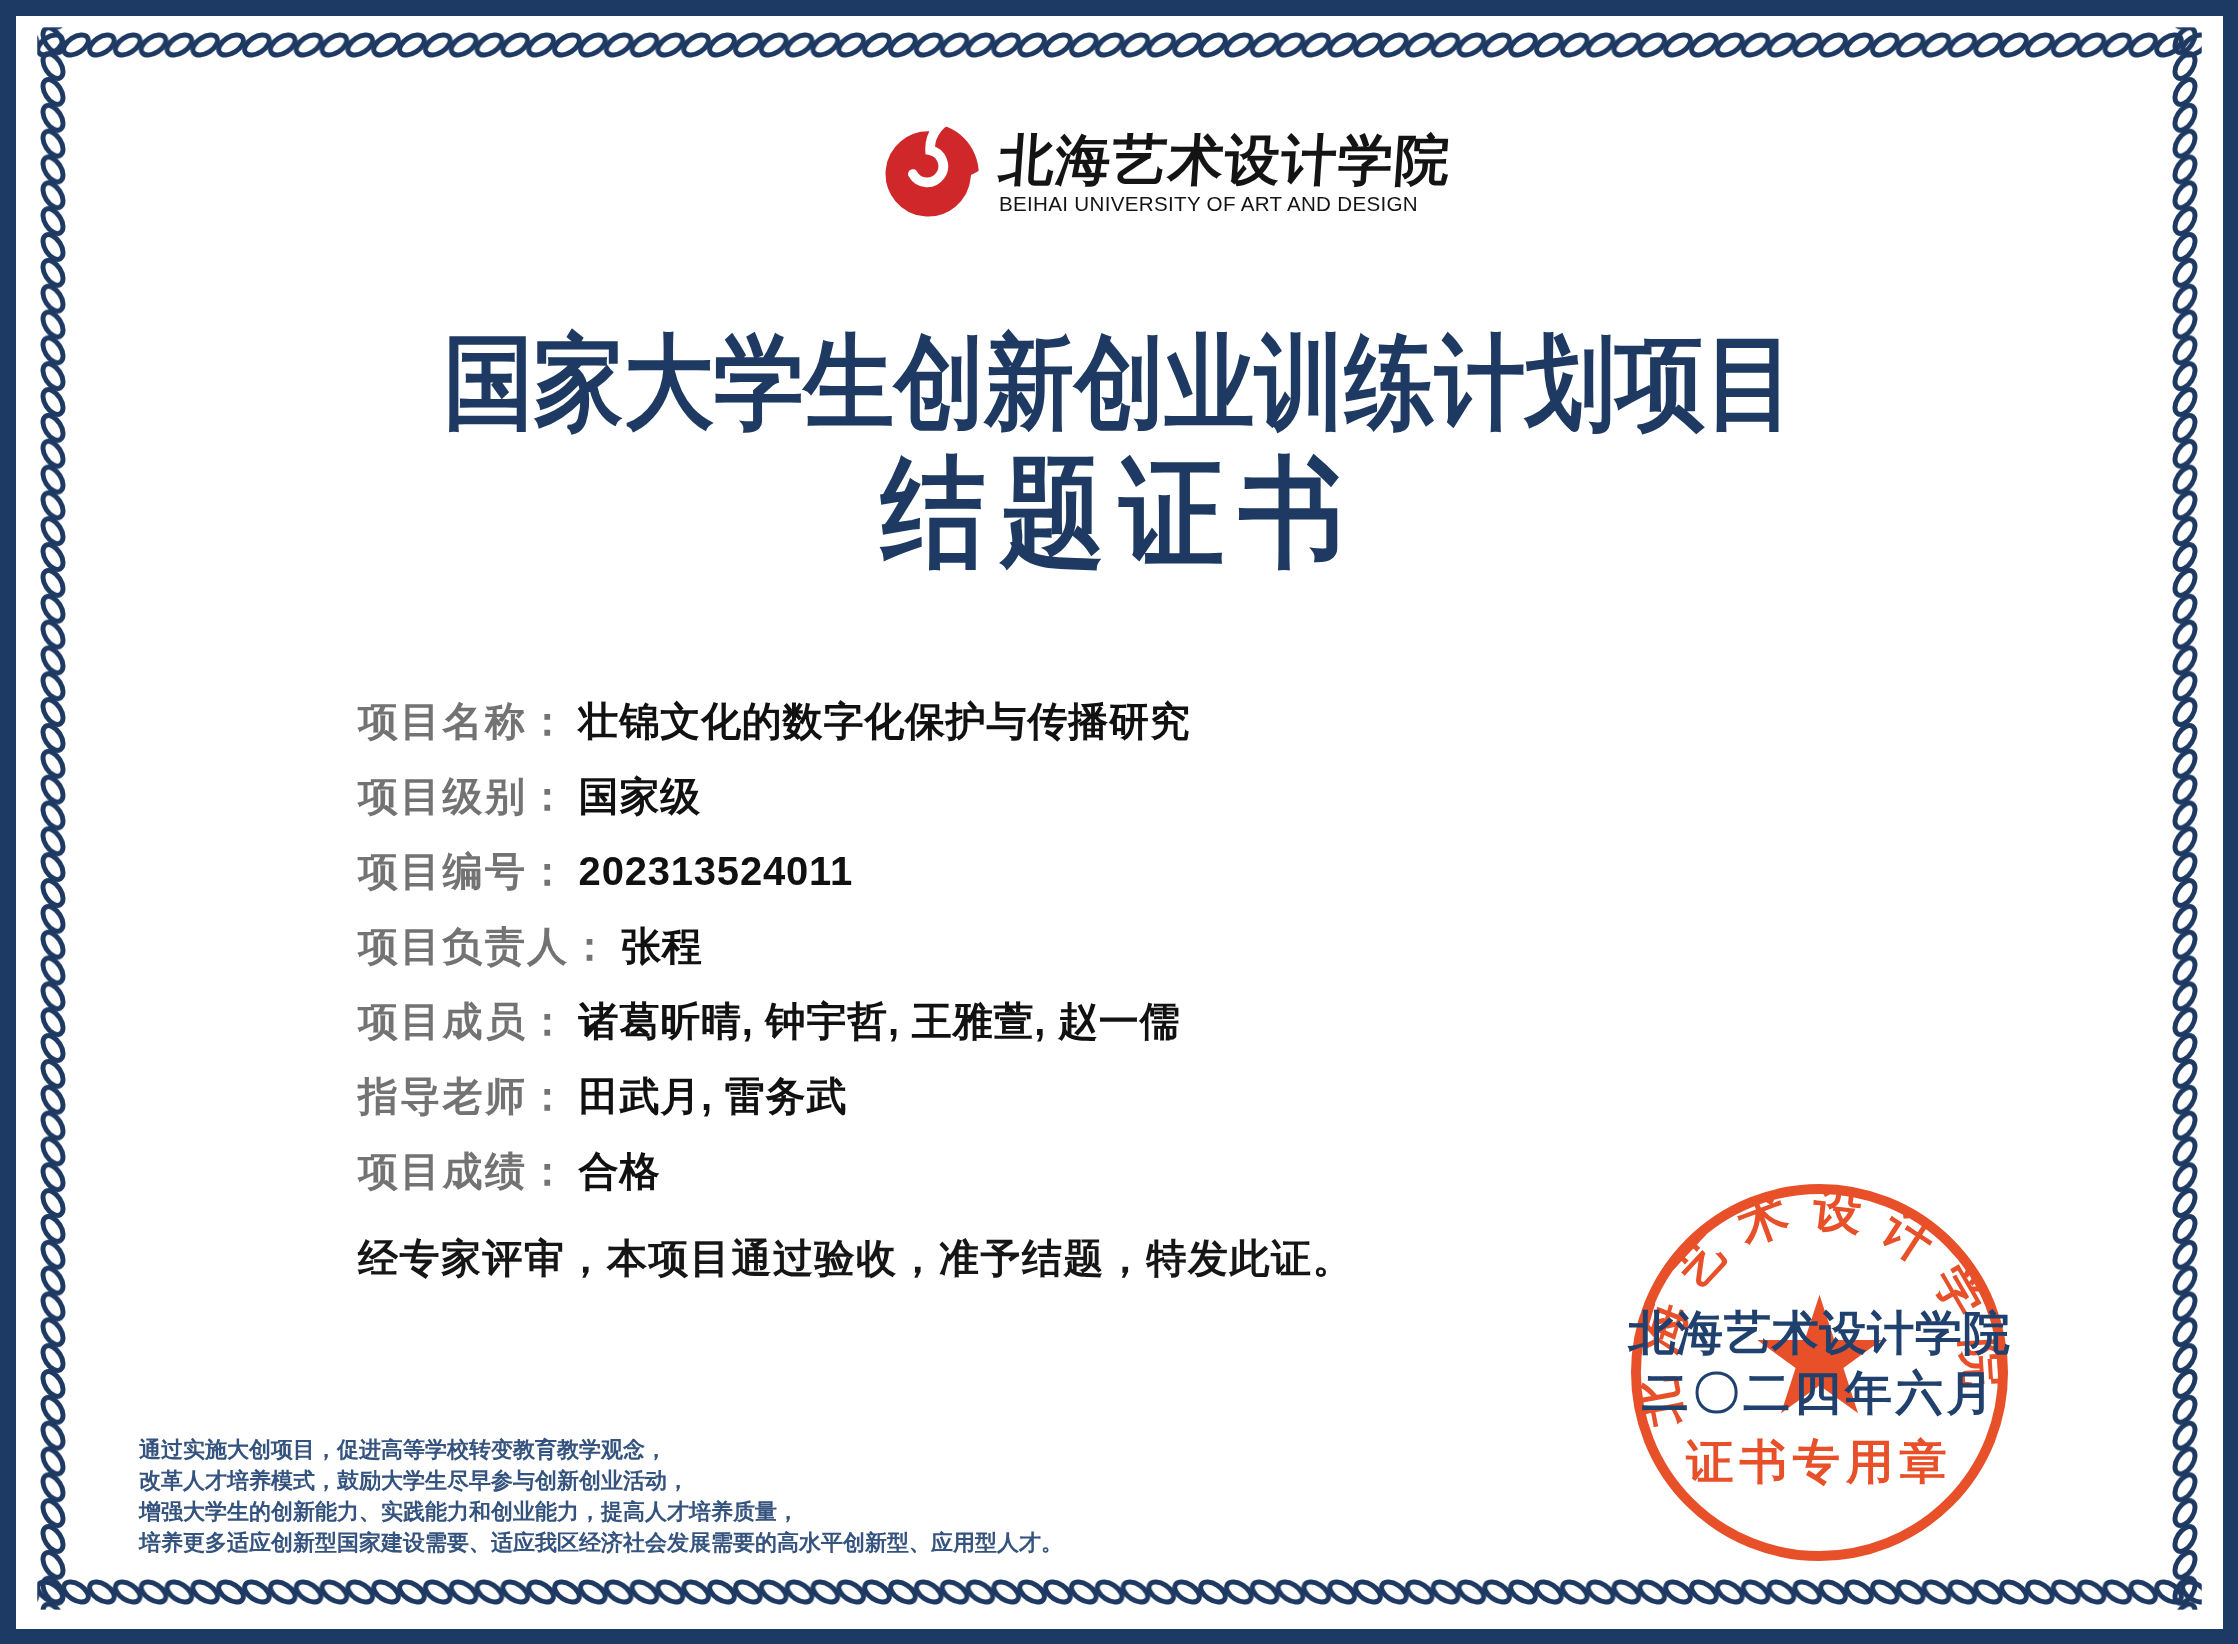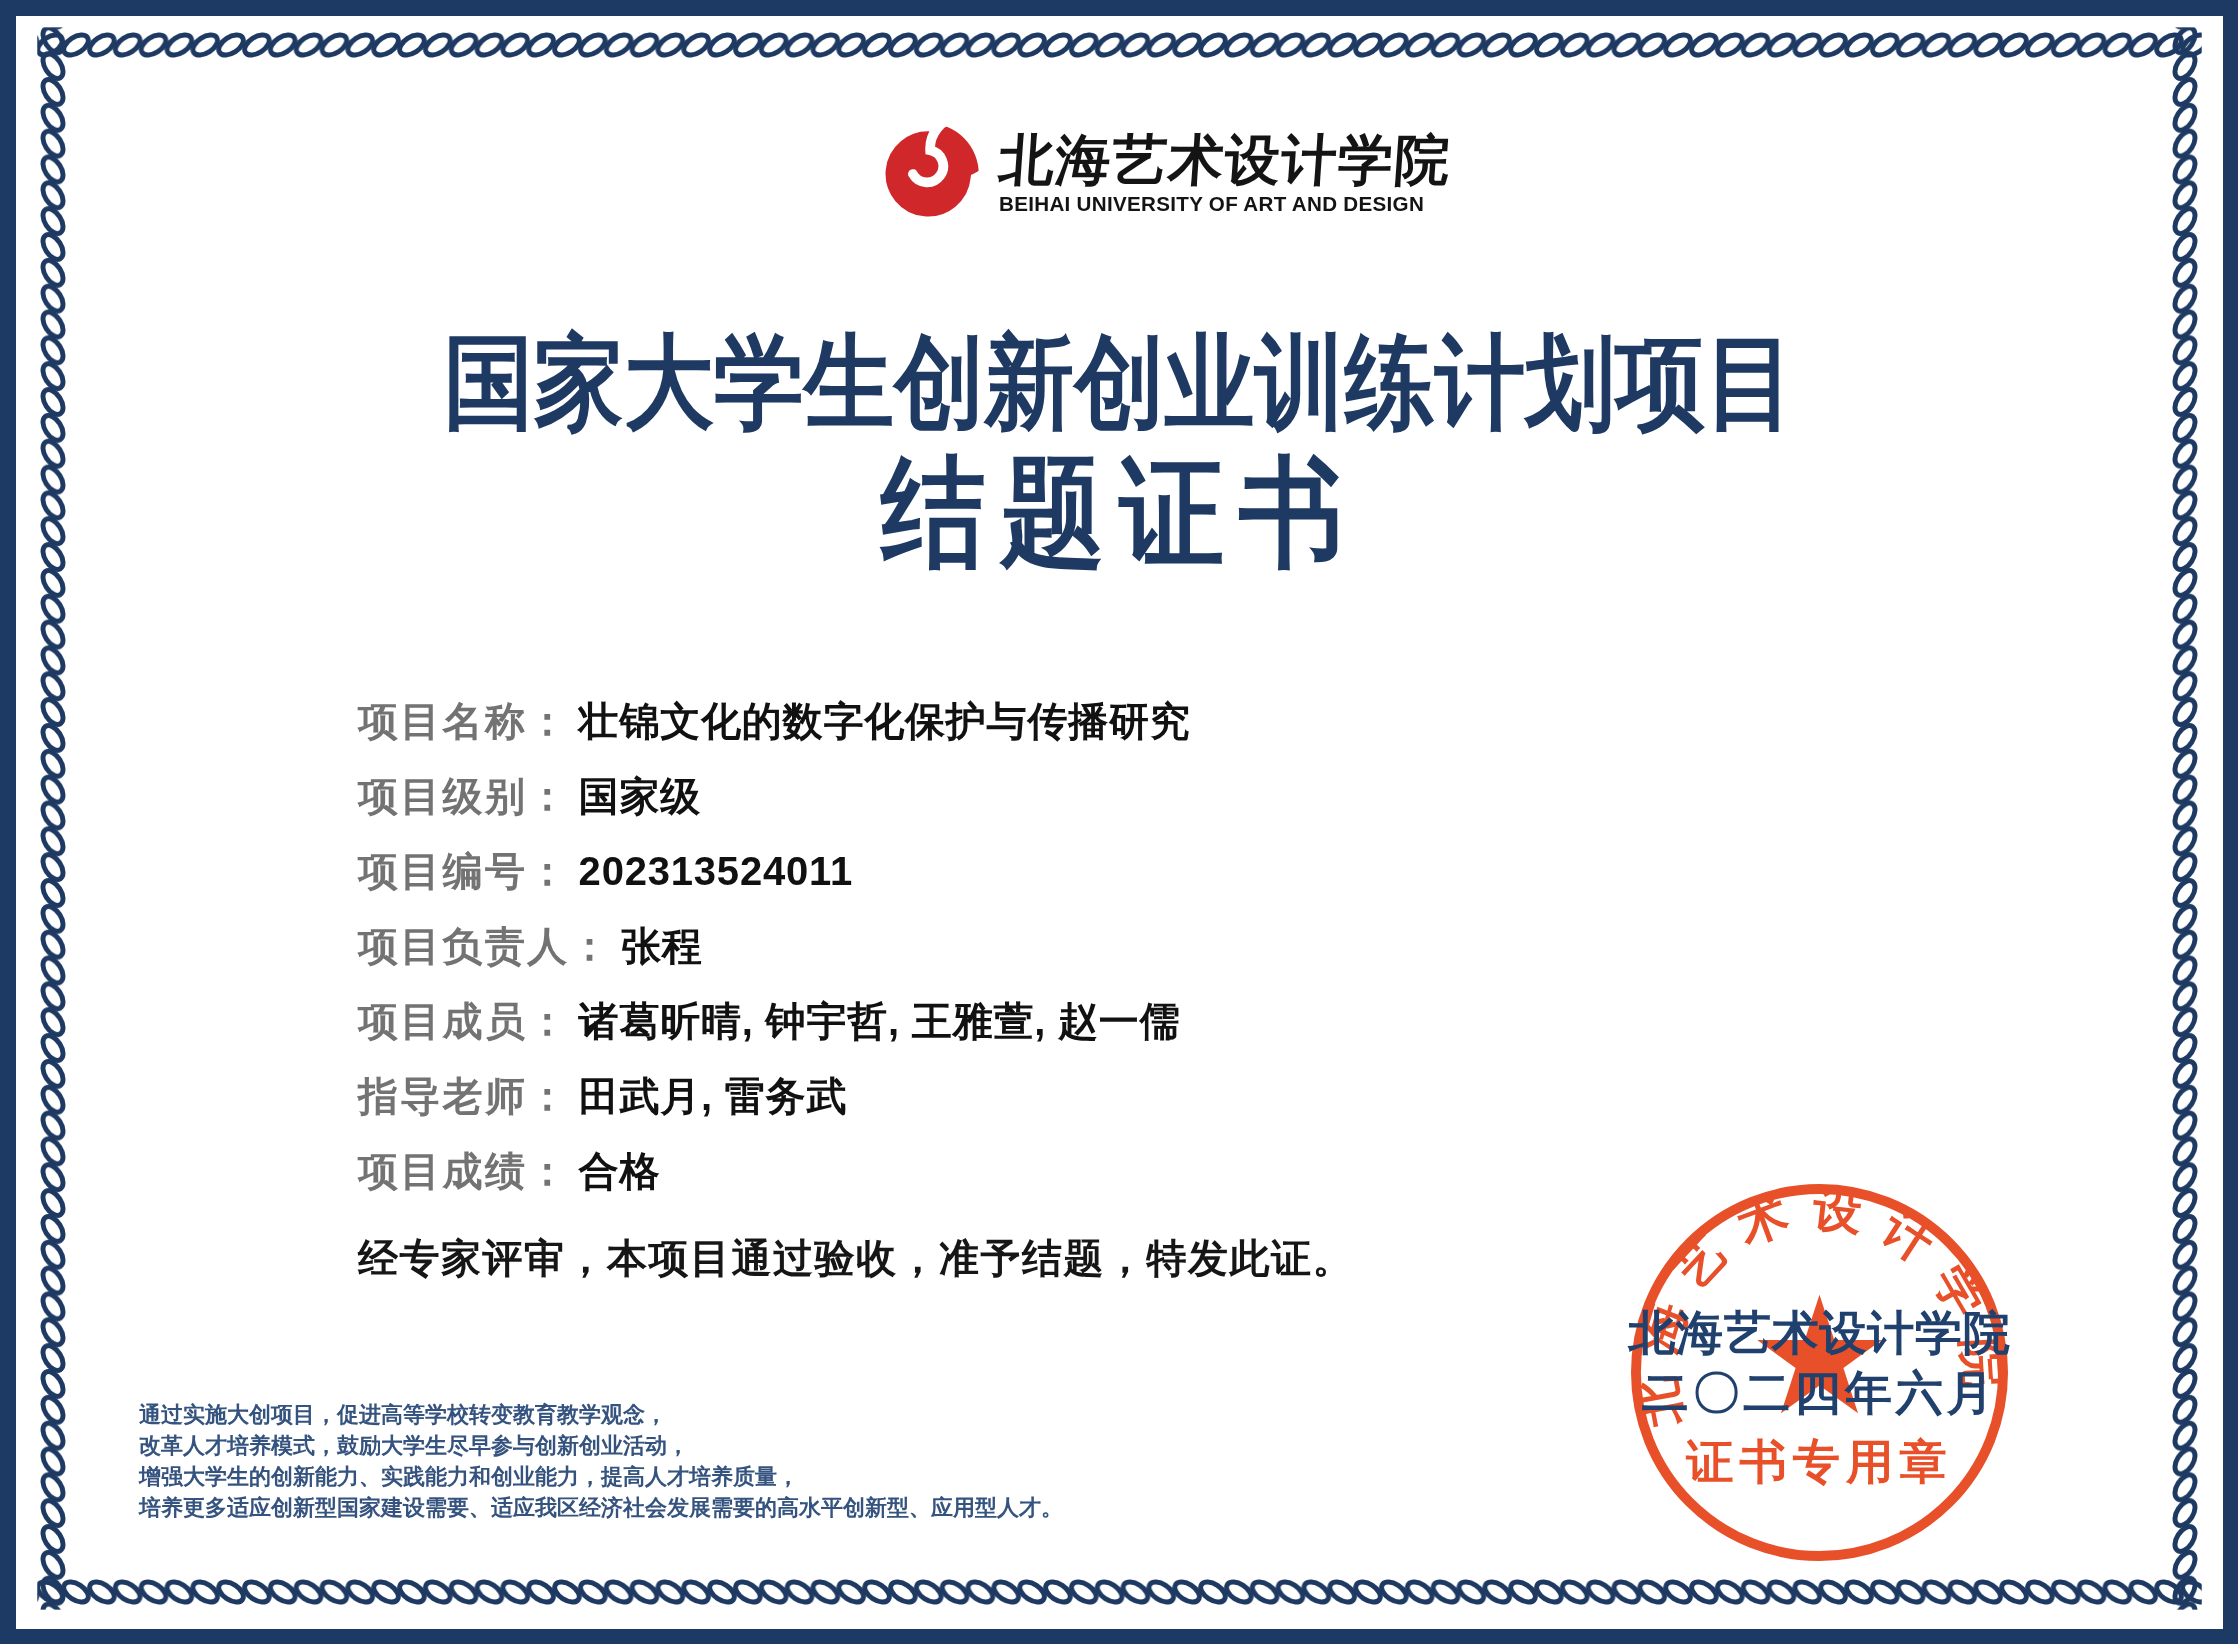--- a/index.html
+++ b/index.html
@@ -10,38 +10,38 @@
   .rope-top{left:35px;top:26px;}
   .rope-bottom{left:35px;top:1573px;}
   .rope-left{left:34px;top:26px;}
   .rope-right{left:2166px;top:26px;}
 
   .logo-block{position:absolute;left:874px;top:120px;display:flex;align-items:center;}
   .logo-mark{width:108px;height:108px;flex:0 0 auto;}
   .logo-text{margin-left:17px;}
   .logo-cn{font-family:"Liberation Serif","DejaVu Serif",serif;font-weight:700;
     font-size:55px;line-height:56px;letter-spacing:1.5px;color:#141414;transform:skewX(-4deg);}
-  .logo-en{font-weight:700;font-size:20.6px;line-height:23px;letter-spacing:0.3px;color:#141414;margin-top:3.8px;}
+  .logo-en{font-weight:400;font-size:20.6px;line-height:23px;letter-spacing:0.3px;color:#141414;margin-top:3.8px;}
 
   .title-1{position:absolute;left:0;top:326px;width:2239px;text-align:center;
     font-family:"Liberation Serif","DejaVu Serif",serif;font-weight:700;color:#1e3a63;
     font-size:103px;line-height:114px;transform:scaleX(0.875);transform-origin:50% 50%;white-space:nowrap;}
   .title-2{position:absolute;left:0;top:448px;width:2239px;text-align:center;
     font-family:"Liberation Serif","DejaVu Serif",serif;font-weight:700;color:#1e3a63;
     font-size:120px;line-height:131px;letter-spacing:17px;transform:scaleX(0.87);transform-origin:50% 50%;white-space:nowrap;}
 
   .fields{position:absolute;left:358px;top:684px;width:1599px;}
   .field-row{height:75px;display:flex;align-items:center;white-space:nowrap;}
   .field-label{font-size:40px;font-weight:700;color:#737373;letter-spacing:2.3px;}
   .field-value{font-size:40px;font-weight:600;color:#111111;margin-left:9.1px;letter-spacing:0.8px;text-align:right;}
 
   .closing{position:absolute;left:358px;top:1231px;font-size:40px;font-weight:700;
     color:#161616;letter-spacing:1.5px;white-space:nowrap;}
 
-  .footnote{position:absolute;left:139px;top:1399px;color:#35537f;
+  .footnote{position:absolute;left:139px;top:1434px;color:#35537f;
     font-family:"Liberation Serif","DejaVu Serif",serif;font-weight:600;}
   .footnote-line{font-size:22px;line-height:31px;white-space:nowrap;}
 
   .seal{position:absolute;left:1623px;top:1176px;width:393px;height:393px;}
   .issuer{position:absolute;left:1553px;top:1308px;width:533px;text-align:center;color:#20406e;}
   .issuer-name{font-size:47px;line-height:50px;font-weight:700;letter-spacing:0.8px;white-space:nowrap;}
   .issuer-date{font-size:47px;line-height:50px;font-weight:700;letter-spacing:3.8px;margin-top:10px;white-space:nowrap;}
 </style>
 </head>
 <body>

